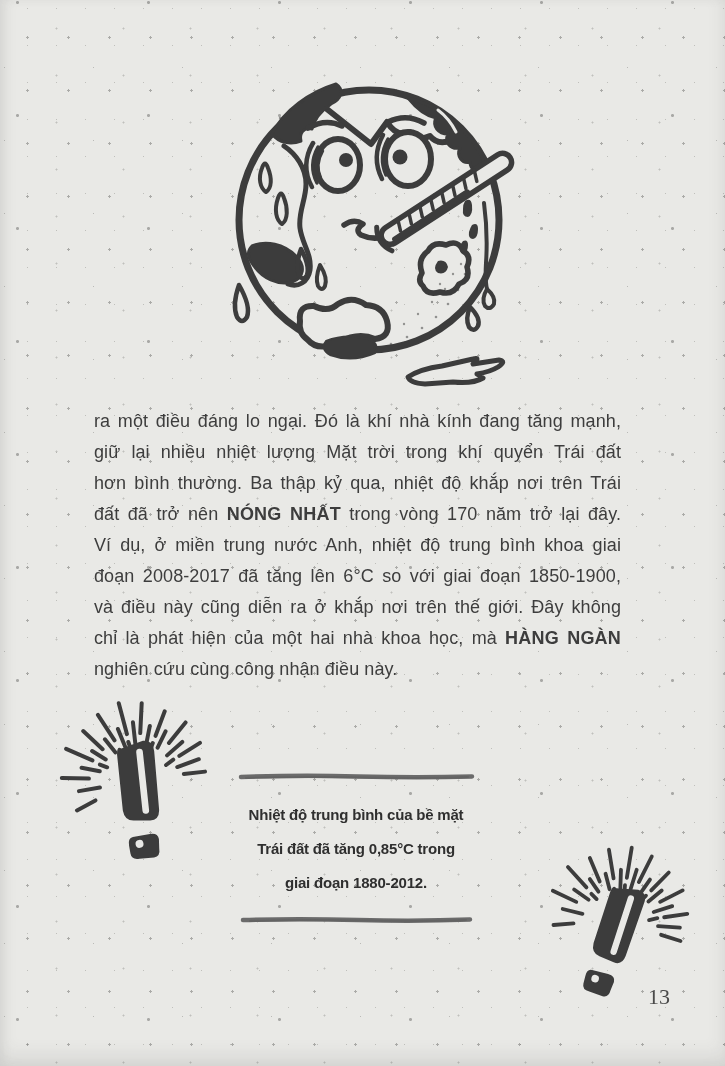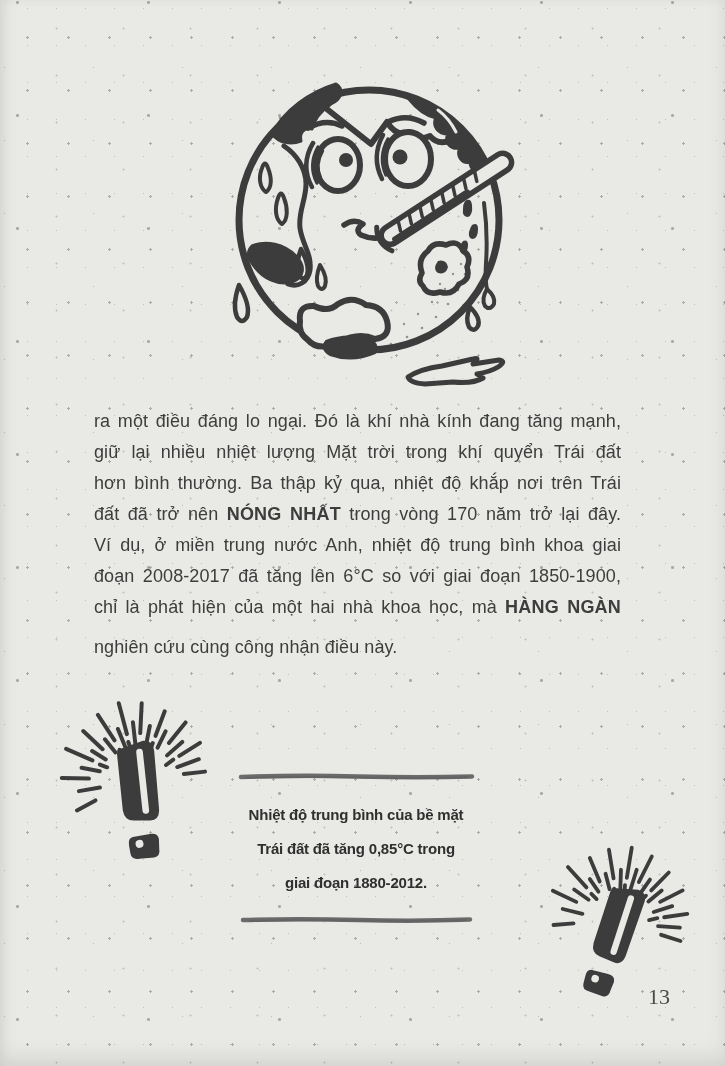--- a/index.html
+++ b/index.html
@@ -29,21 +29,21 @@
   }
   .earth-wrap{position:absolute;left:220px;top:74px;width:302px;height:332px;}
   .earth-wrap svg{display:block;width:100%;height:100%;}
 
   .paragraph{position:absolute;left:94px;top:406px;width:527px;color:var(--text);}
   .para-line{
     font-size:18px;line-height:31px;letter-spacing:.1px;
     text-align:justify;text-align-last:justify;text-justify:inter-word;
     white-space:normal;
   }
-  .para-line.last{text-align-last:left;margin-top:9px;}
+  .para-line.last{text-align-last:left;}
   .para-line .b{font-weight:bold;letter-spacing:.2px;}
 
   .burst{position:absolute;}
   .burst svg{display:block;width:100%;height:100%;}
   .burst-left{left:48px;top:698px;width:186px;height:186px;transform:rotate(-10deg);}
   .burst-right{left:528px;top:844px;width:178px;height:178px;transform:rotate(14deg);}
 
   .callout{position:absolute;left:216px;top:772px;width:280px;text-align:center;}
   .callout .rule{display:block;margin:0 auto;}
   .callout .rule.top{margin-bottom:16px;}
@@ -157,20 +157,21 @@
     </svg>
   </div>
 
   <div class="paragraph">
       <div class="para-line"><span>ra một điều đáng lo ngại. Đó là khí nhà kính đang tăng mạnh,</span></div>
       <div class="para-line"><span>giữ lại nhiều nhiệt lượng Mặt trời trong khí quyển Trái đất</span></div>
       <div class="para-line"><span>hơn bình thường. Ba thập kỷ qua, nhiệt độ khắp nơi trên Trái</span></div>
       <div class="para-line"><span>đất đã trở nên </span><span class="b">NÓNG NHẤT</span><span> trong vòng 170 năm trở lại đây.</span></div>
       <div class="para-line"><span>Ví dụ, ở miền trung nước Anh, nhiệt độ trung bình khoa giai</span></div>
       <div class="para-line"><span>đoạn 2008-2017 đã tăng lên 6°C so với giai đoạn 1850-1900,</span></div>
+      <div class="para-line"><span>và điều này cũng diễn ra ở khắp nơi trên thế giới. Đây không</span></div>
       <div class="para-line"><span>chỉ là phát hiện của một hai nhà khoa học, mà </span><span class="b">HÀNG NGÀN</span></div>
       <div class="para-line last"><span>nghiên cứu cùng công nhận điều này.</span></div>
     </div>
 
   <div class="burst burst-left">
     <svg viewBox="0 0 140 140">
         <use href="#burst"></use>
       </svg>
   </div>
 

